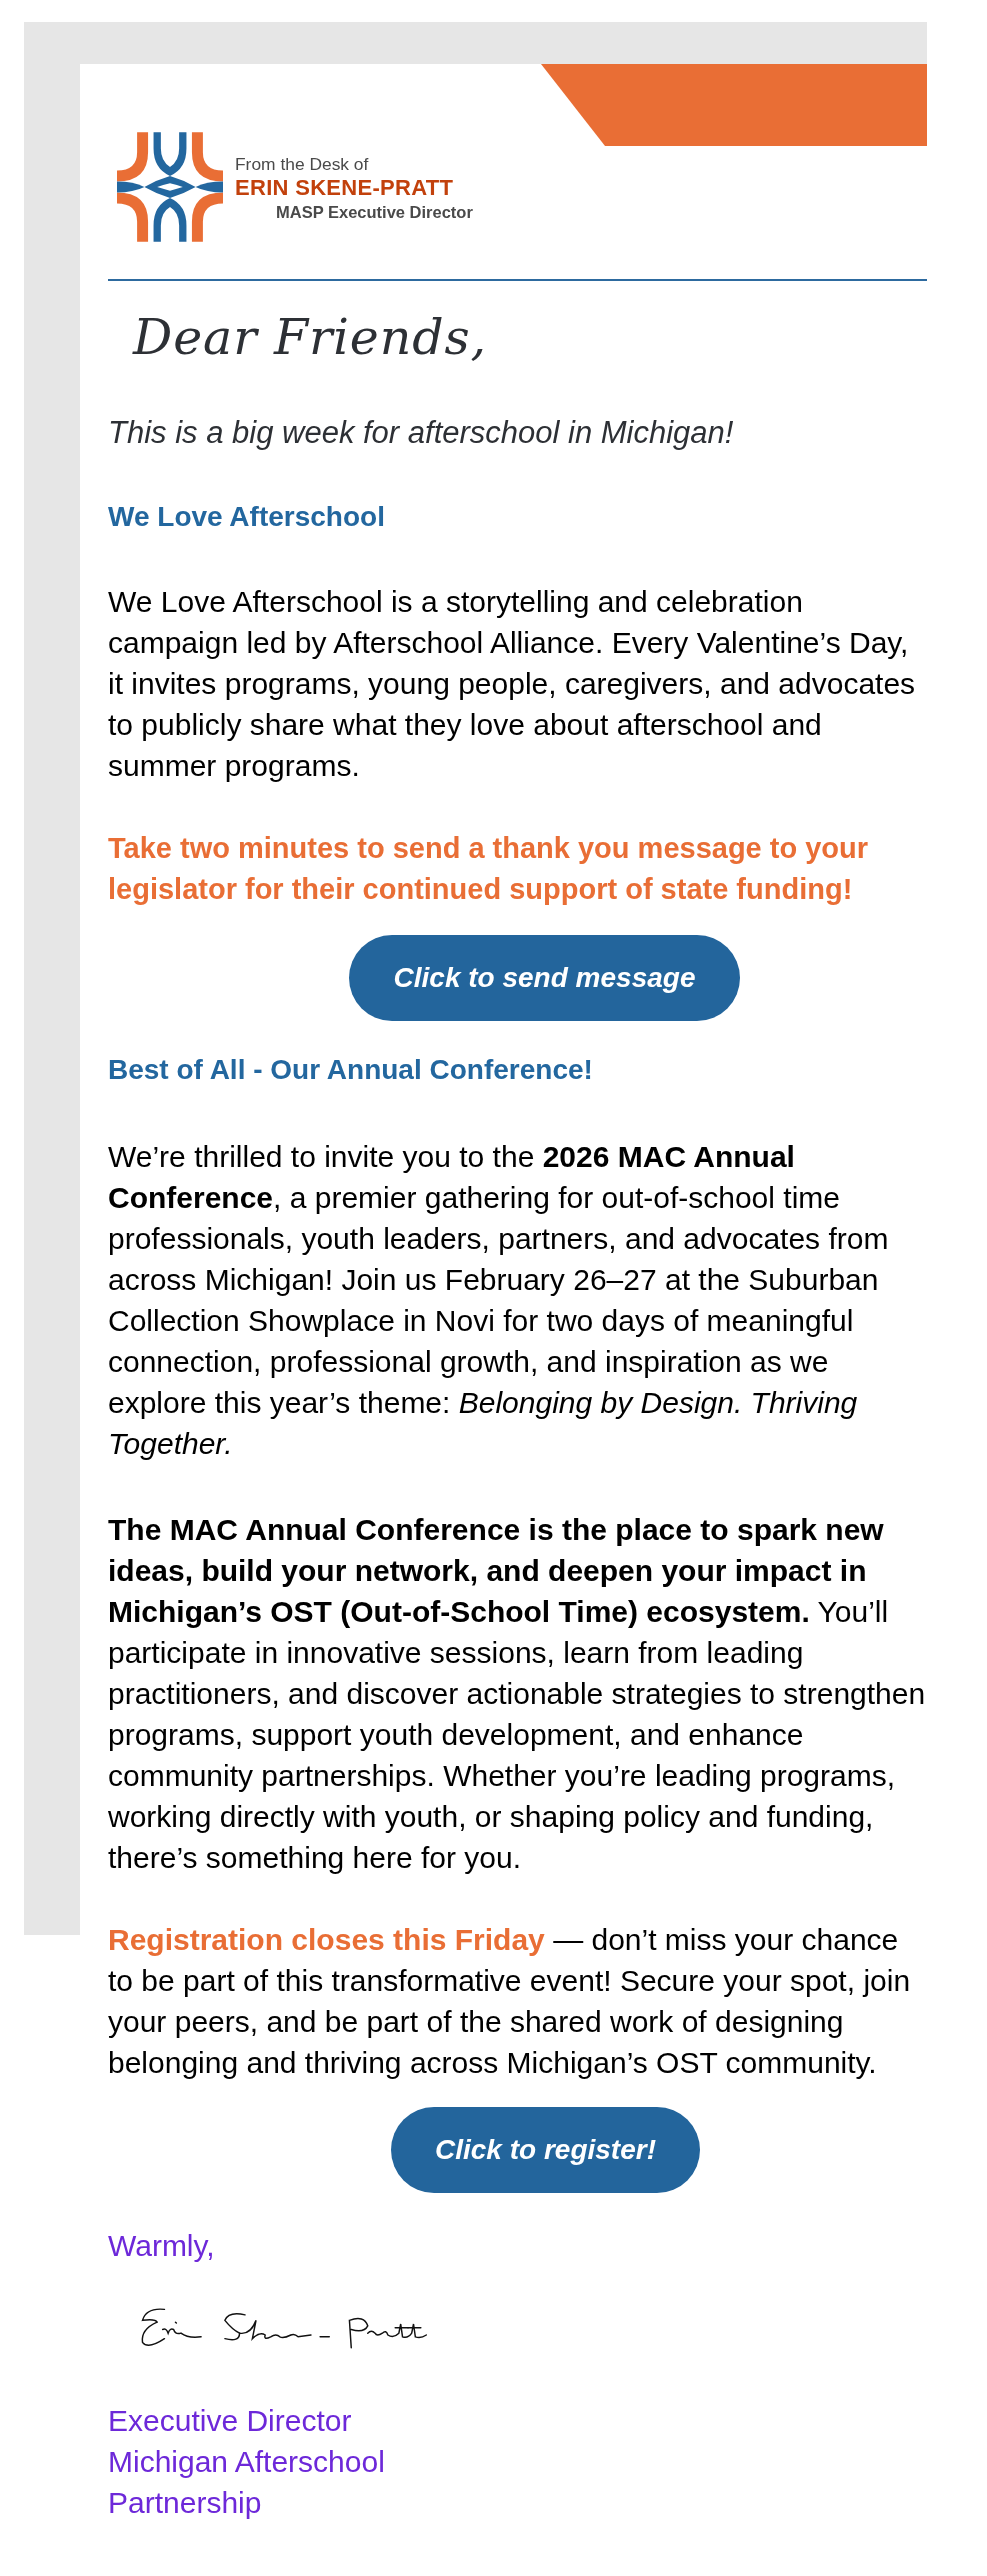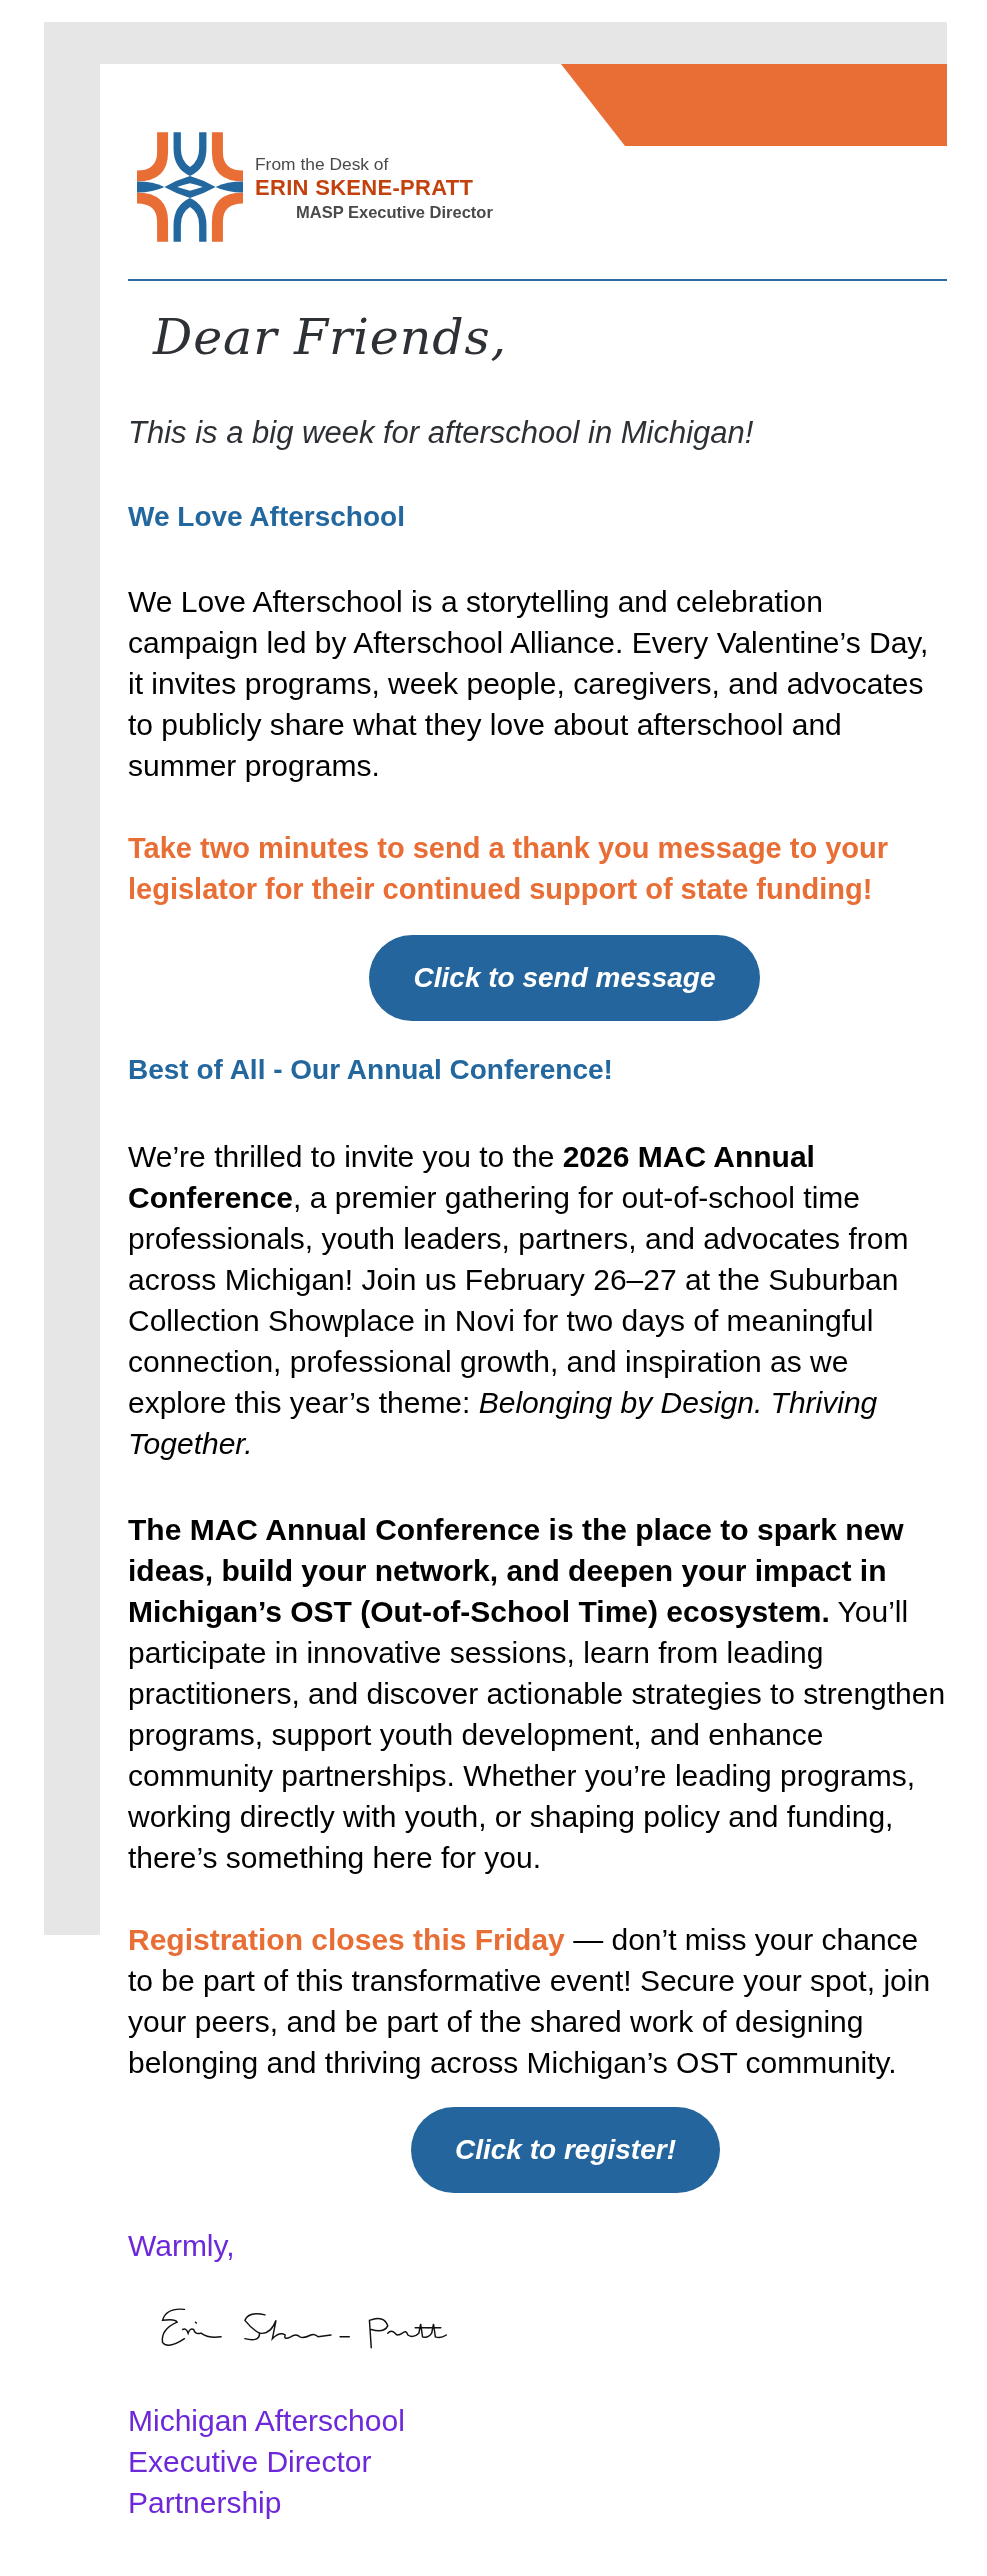--- a/index.html
+++ b/index.html
@@ -1,18 +1,18 @@
 <!DOCTYPE html>
 <html style="font-size:14.6px"><head>
 <meta charset="utf-8">
 <style>
   html, body { margin: 0; padding: 0; background: #ffffff; }
   body { width: 988px; height: 2576px; position: relative; overflow: hidden;
          font-family: "Liberation Sans", "DejaVu Sans", sans-serif; }
-  .frame { position: absolute; left: 44px; top: 22px; width: 903px; height: 1913px; background: #e6e6e6; }
+  .frame { position: absolute; left: 24px; top: 22px; width: 903px; height: 1913px; background: #e6e6e6; }
   .card { position: absolute; left: 56px; top: 42px; width: 874px; height: 2496px; background: #ffffff; }
   .banner { position: absolute; left: 461px; top: 0; width: 386px; height: 82px; background: #e96e35;
             clip-path: polygon(0 0, 100% 0, 100% 100%, 64px 100%); }
   .logo { position: absolute; left: 37px; top: 68px; width: 366px; height: 110px; }
   .logo-mark { position: absolute; left: 0; top: 0; width: 106px; height: 110px; }
   .logo-text { position: absolute; left: 118px; top: 22px; }
   .logo-from { font-size: 17.4px; color: #4a4a4a; line-height: 20px; }
   .logo-name { font-size: 22px; font-weight: bold; color: #c2410c; line-height: 27.4px; letter-spacing: 0.3px; }
   .logo-role { font-size: 16.5px; color: #4a4a4a; line-height: 22px; margin-left: 41px; font-weight: bold; }
   .divider { position: absolute; left: 28px; top: 215px; width: 819px; height: 1.8px; background: #2d6a9f; }
@@ -62,21 +62,21 @@
 
     <div class="divider"></div>
 
     <div class="content">
       <div class="greeting">Dear Friends,</div>
 
       <div class="lead">This is a big week for afterschool in Michigan!</div>
 
       <div class="h2" style="top:437px;">We Love Afterschool</div>
 
-      <div class="para" style="top:517px;">We Love Afterschool is a storytelling and celebration campaign led by Afterschool Alliance. Every Valentine’s Day, it invites programs, week people, caregivers, and advocates to publicly share what they love about afterschool and summer programs.</div>
+      <div class="para" style="top:517px;">We Love Afterschool is a storytelling and celebration campaign led by Afterschool Alliance. Every Valentine’s Day, it invites programs, young people, caregivers, and advocates to publicly share what they love about afterschool and summer programs.</div>
 
       <div class="cta" style="top:764px;">Take two minutes to send a thank you message to your legislator for their continued support of state funding!</div>
 
       <a class="btn" style="left:241px; top:871px; width:391px;">Click to send message</a>
 
       <div class="h2" style="top:990px;">Best of All - Our Annual Conference!</div>
 
       <div class="para" style="top:1072px;"><span>We’re thrilled to invite you to the </span><b>2026 MAC Annual Conference</b><span>, a premier gathering for out-of-school time professionals, youth leaders, partners, and advocates from across Michigan! Join us February 26–27 at the Suburban Collection Showplace in Novi for two days of meaningful connection, professional growth, and inspiration as we explore this year’s theme: </span><i>Belonging by Design. Thriving Together.</i></div>
 
       <div class="para" style="top:1445px;"><b>The MAC Annual Conference is the place to spark new ideas, build your network, and deepen your impact in Michigan’s OST (Out-of-School Time) ecosystem.</b><span> You’ll participate in innovative sessions, learn from leading practitioners, and discover actionable strategies to strengthen programs, support youth development, and enhance community partnerships. Whether you’re leading programs, working directly with youth, or shaping policy and funding, there’s something here for you.</span></div>
@@ -96,22 +96,22 @@
           <path d="M112 34 Q124 36 130 20 L126 40 Q134 32 140 36 Q138 42 146 38 Q152 34 156 38 Q160 40 168 36 Q172 34 176 38 L190 36"></path>
           <path d="M200 38 L210 38"></path>
           <path d="M234 50 L232 20 Q248 14 252 26 Q248 34 234 30"></path>
           <path d="M252 34 Q256 30 260 34 Q262 38 268 34 Q272 30 274 36 Q280 40 286 34 L288 24 L290 38 Q296 40 300 34 L302 24 L304 38 Q310 40 316 36"></path>
           <path d="M282 28 L296 28"></path>
           <path d="M296 28 L310 28"></path>
         </g>
       </svg>
 
       <div class="closing" style="top:2336px;">
+        <div>Executive Director</div>
         <div>Michigan Afterschool</div>
-        <div>Executive Director</div>
         <div>Partnership</div>
       </div>
     </div>
   </div>
 </div>
 
 <div class="footer-cut"></div>
 
 
 </body></html>

